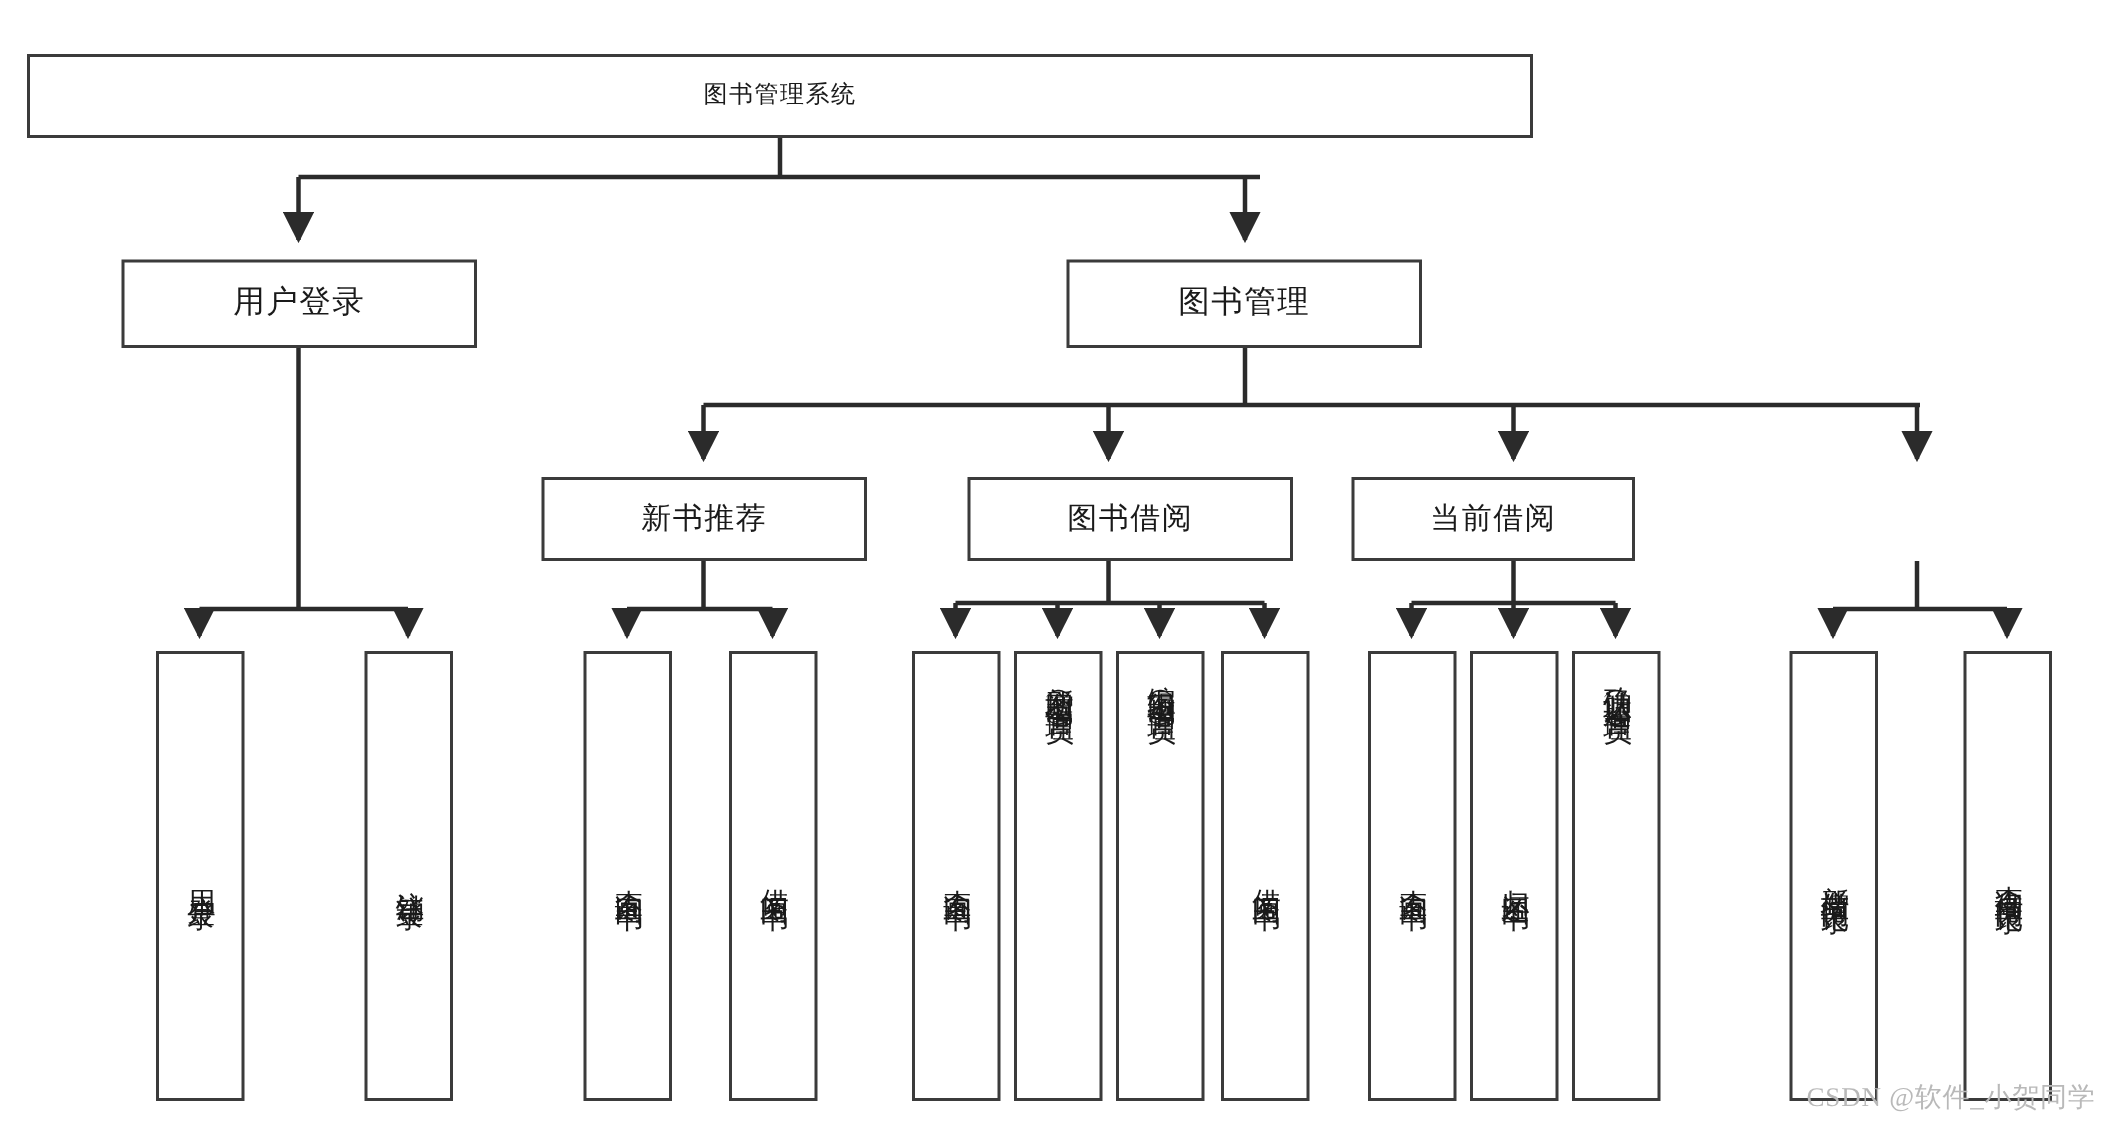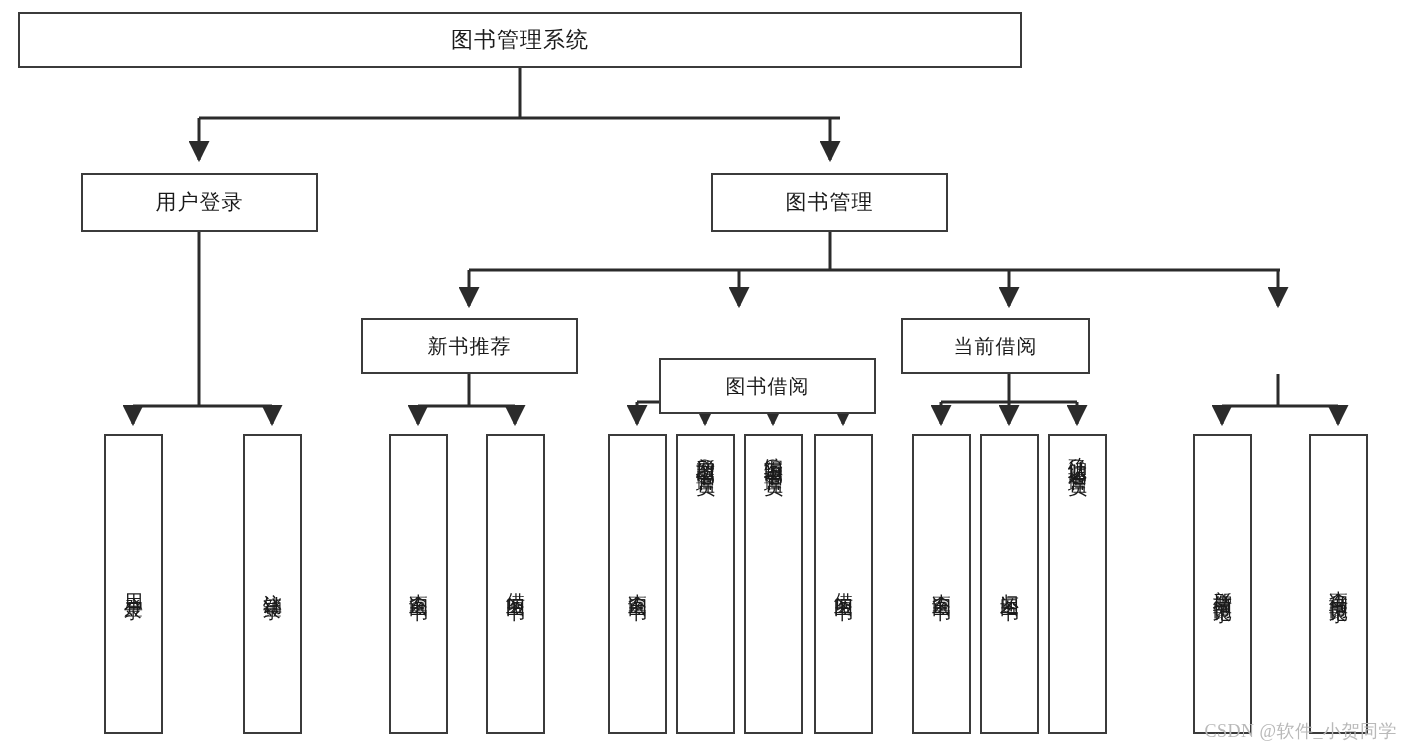--- a/index.html
+++ b/index.html
@@ -27,21 +27,21 @@
     background:#ffffff;
     display:flex;
     align-items:center;
     justify-content:center;
     text-align:center;
     color:#1a1a1a;
     font-size:21px;
     letter-spacing:1px;
     line-height:1.25;
   }
-  .node.root{font-size:22px;}
+  .node.root{font-size:16px;margin-top:24px;}
   .node.lvl2{font-size:21px;}
   .node.lvl3{font-size:20px;}
   .node.leaf{
     font-size:19px;
     writing-mode:vertical-rl;
     text-orientation:upright;
     letter-spacing:3px;
     padding:6px 0;
     align-items:center;
     justify-content:center;
@@ -116,21 +116,21 @@
       <path d="M 1338 406 L 1338 424" marker-end="url(#arrow)"></path>
     </g>
   </svg>
 
   <div class="node root" style="left:18px; top:12px; width:1004px; height:56px;">图书管理系统</div>
 
   <div class="node lvl2" style="left:81px; top:173px; width:237px; height:59px;">用户登录</div>
   <div class="node lvl2" style="left:711px; top:173px; width:237px; height:59px;">图书管理</div>
 
   <div class="node lvl3" style="left:361px; top:318px; width:217px; height:56px;">新书推荐</div>
-  <div class="node lvl3" style="left:659px; top:318px; width:217px; height:56px;margin-top:40px;">图书借阅</div>
+  <div class="node lvl3" style="left:645px; top:318px; width:217px; height:56px;">图书借阅</div>
   <div class="node lvl3" style="left:901px; top:318px; width:189px; height:56px;">当前借阅</div>
 
   <div class="node leaf" style="left:104px; top:434px; width:59px; height:300px;">用户登录</div>
   <div class="node leaf" style="left:243px; top:434px; width:59px; height:300px;">注销登录</div>
 
   <div class="node leaf" style="left:389px; top:434px; width:59px; height:300px;">查询图书</div>
   <div class="node leaf" style="left:486px; top:434px; width:59px; height:300px;">借阅图书</div>
 
   <div class="node leaf" style="left:608px; top:434px; width:59px; height:300px;">查询图书</div>
   <div class="node leaf topalign" style="left:676px; top:434px; width:59px; height:300px;">新增图书（管理员）</div>

